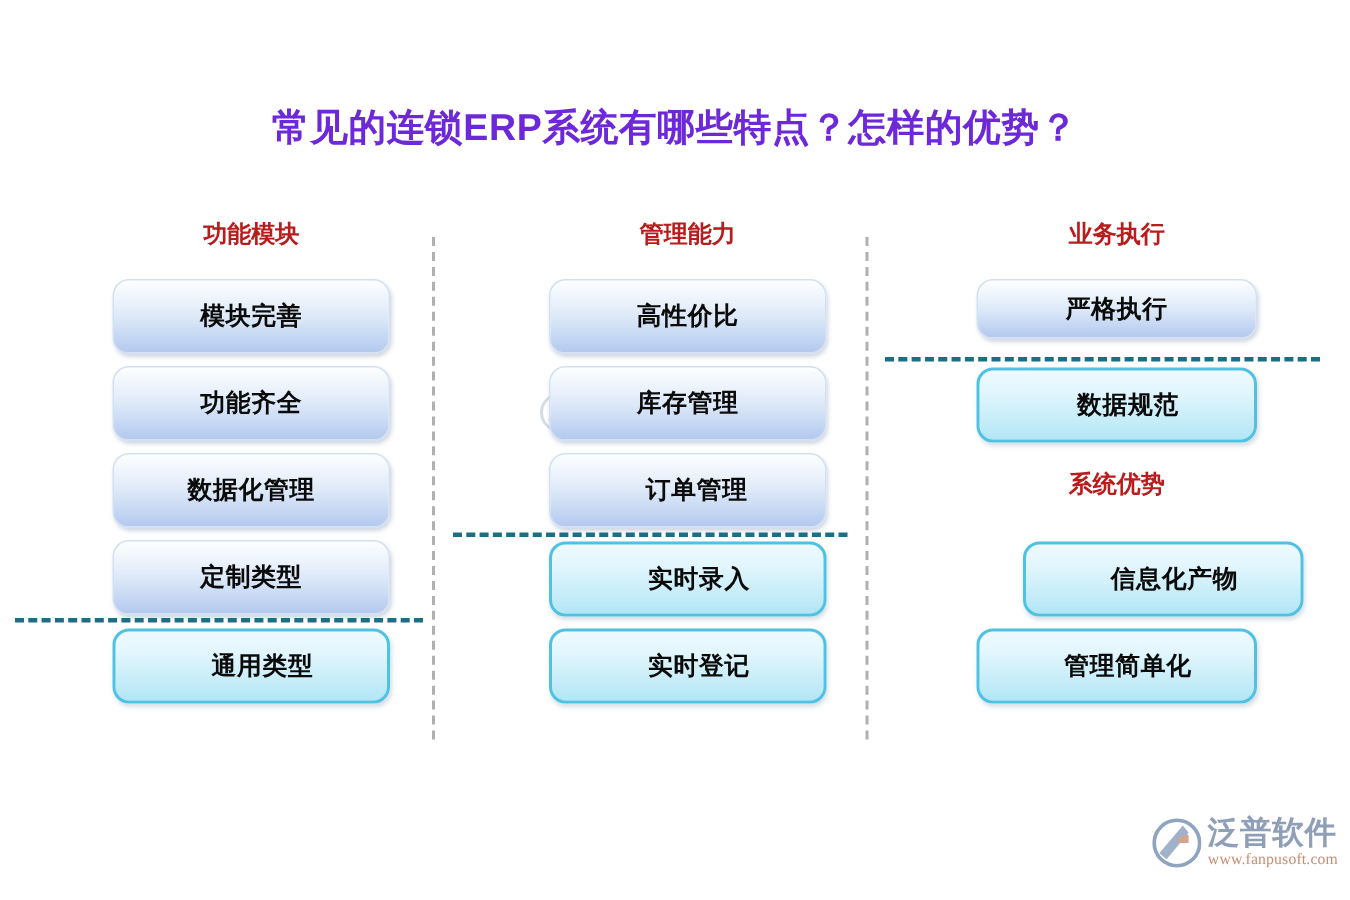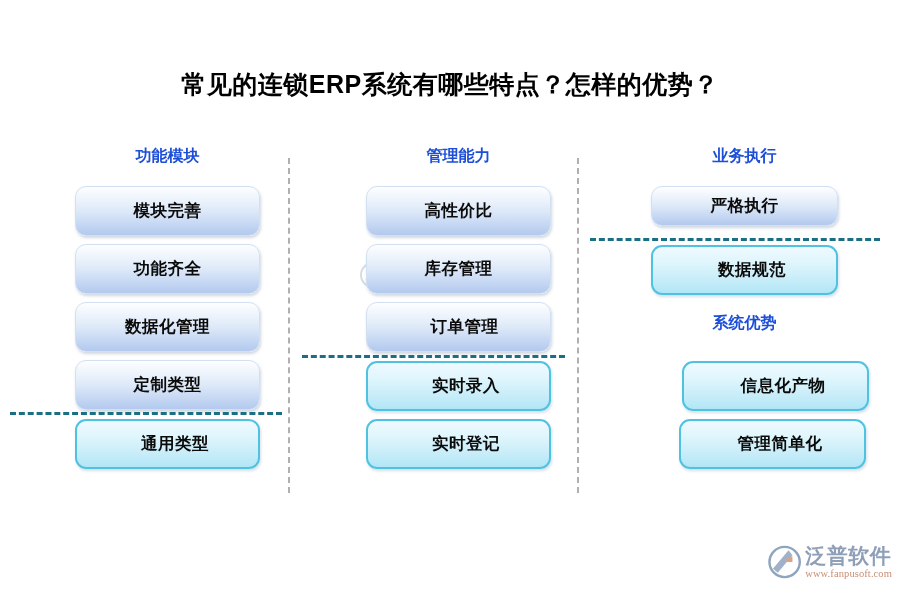--- a/index.html
+++ b/index.html
@@ -22,31 +22,31 @@
 
   
   .page-title {
     position: absolute;
     left: 0;
     top: 68px;
     width: 900px;
     text-align: center;
     font-size: 25px;
     font-weight: bold;
-    color: #000000;
+    color: #6d28d9;
     letter-spacing: 0.5px;
     white-space: nowrap;
   }
 
   
   .col-header {
     position: absolute;
     font-size: 16px;
     font-weight: bold;
-    color: #1d4ed8;
+    color: #b91c1c;
     text-align: center;
     white-space: nowrap;
   }
 
   
   .v-divider {
     position: absolute;
     width: 0;
     border-left: 2px dashed #b0b0b0;
   }
@@ -203,21 +203,21 @@
   <div class="node blue" style="left:651px; top:186px; width:187px; height:40px;">严格执行</div>
 
   <div class="h-divider" style="left:590px; top:238px; width:290px;"></div>
 
   <div class="node cyan" style="left:651px; top:245px; width:187px; height:50px;">数据规范</div>
 
   <div class="col-header" style="left:651px; top:313px; width:187px;">系统优势</div>
 
   <div class="node cyan" style="left:651px; top:361px; width:187px; height:50px;margin-left:31px;">信息化产物</div>
 
-  <div class="node cyan" style="left:651px; top:419px; width:187px; height:50px;margin-left:28px;">管理简单化</div>
+  <div class="node cyan" style="left:651px; top:419px; width:187px; height:50px;">管理简单化</div>
 
   <div class="brand">
     <svg width="34" height="34" viewBox="0 0 34 34">
       <circle cx="17" cy="17" r="15.5" fill="none" stroke="#8fa4bf" stroke-width="2.5"></circle>
       <path d="M5 24 L21 5 L25 10 L10 28 Z" fill="#9fb2ca"></path>
       <path d="M17 17 a7 7 0 0 1 8 -5.5 l0 5.5 z" fill="#d3a58f"></path>
     </svg>
     <div class="brand-text">
       <div class="brand-main">泛普软件</div>
       <div class="brand-url">www.fanpusoft.com</div>

